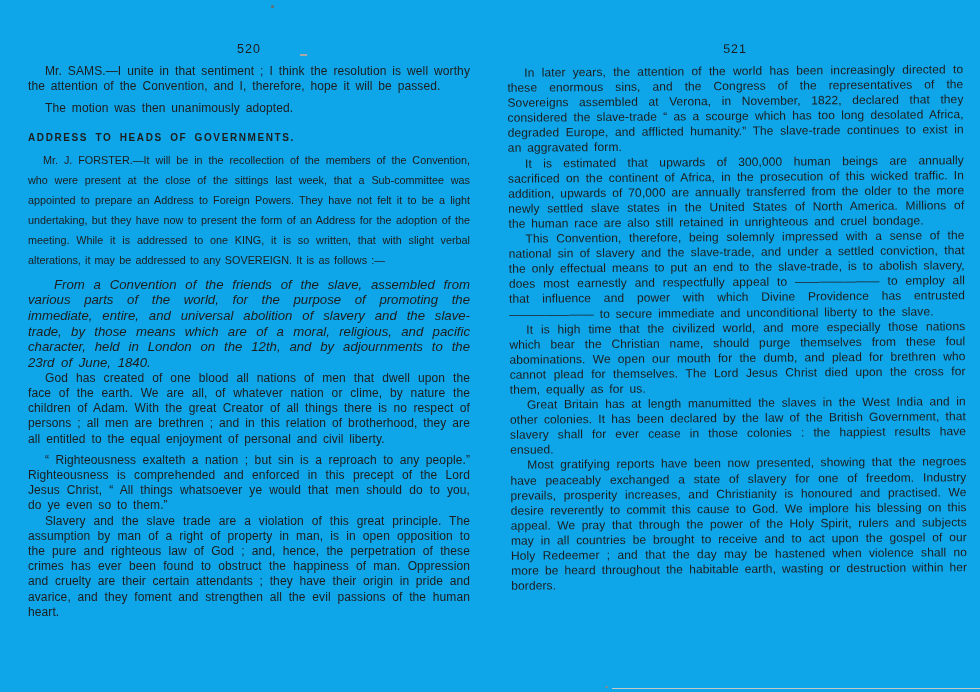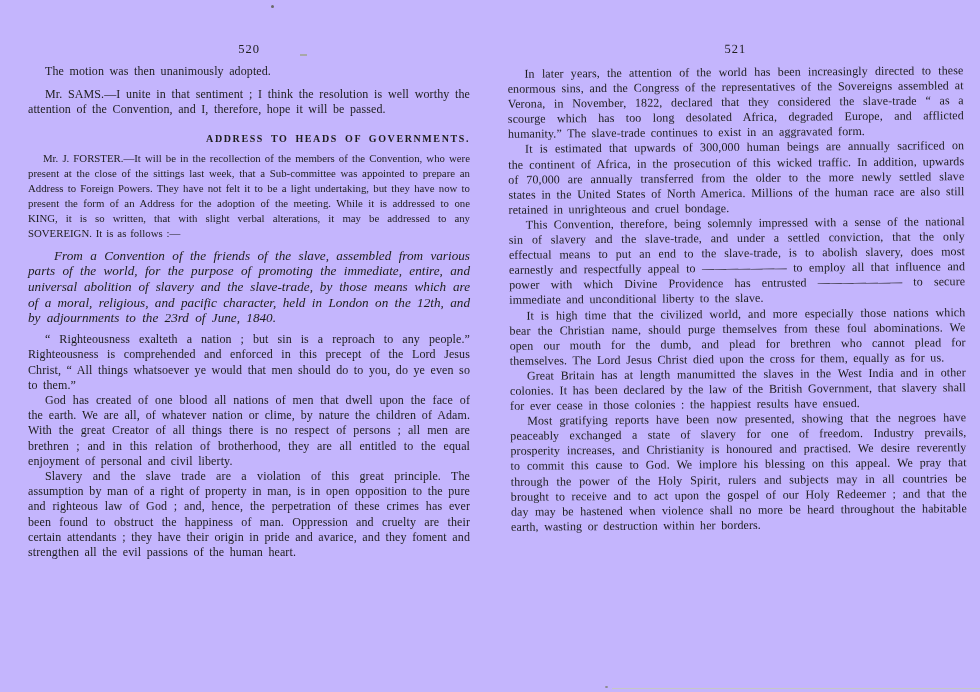--- a/index.html
+++ b/index.html
@@ -4,23 +4,23 @@
 <style>
   html, body {
     margin: 0;
     padding: 0;
     background: #ffffff;
   }
   .spread {
     position: relative;
     width: 980px;
     height: 692px;
-    background: #c4b5fd;
+    background: #0ea5e9;
     overflow: hidden;
-    font-family: Liberation Serif, serif;
+    font-family: Liberation Sans, sans-serif;
     color: #1d1d1d;
   }
   .page {
     position: absolute;
     top: 0;
   }
   .page-left  { left: 28px;  width: 442px; }
   .page-right { left: 509px; width: 456px; transform: rotate(-0.45deg); transform-origin: 50% 50%; }
 
   .page-number {
@@ -41,31 +41,31 @@
     word-spacing: 2.4px;
     letter-spacing: 0.1px;
   }
   .page-right .body { line-height: 15.1px; }
 
   .para-sams   { margin-top: 8px; }
   .para-motion { margin-top: 7px; }
 
   .section-heading {
     margin: 15px 0 0 0;
-    text-align: right;
+    text-align: left;
     font-size: 10px;
     font-weight: bold;
     letter-spacing: 1.6px;
     word-spacing: 3px;
   }
 
   .para-forster {
     margin-top: 7px;
     font-size: 10.8px;
-    line-height: 15px;
+    line-height: 20px;
     text-align: justify;
     text-indent: 15px;
     word-spacing: 1.2px;
   }
 
   .preamble {
     margin-top: 7px;
     font-style: italic;
     font-size: 13.2px;
     line-height: 15.7px;
@@ -112,35 +112,35 @@
 <div class="spread">
 
   <div class="speck speck-top"></div>
   <div class="speck speck-dash"></div>
   <div class="speck speck-bottom"></div>
   <div class="scan-edge-line"></div>
 
   <div class="page page-left">
     <div class="page-number">520</div>
 
+    <p class="body para-sams">Mr. SAMS.—I unite in that sentiment ; I think the resolution is well worthy the attention of the Convention, and I, therefore, hope it will be passed.</p>
+
     <p class="body para-motion">The motion was then unanimously adopted.</p>
-
-    <p class="body para-sams">Mr. SAMS.—I unite in that sentiment ; I think the resolution is well worthy the attention of the Convention, and I, therefore, hope it will be passed.</p>
 
     <div class="section-heading">ADDRESS TO HEADS OF GOVERNMENTS.</div>
 
     <p class="para-forster">Mr. J. FORSTER.—It will be in the recollection of the members of the Convention, who were present at the close of the sittings last week, that a Sub-committee was appointed to prepare an Address to Foreign Powers. They have not felt it to be a light undertaking, but they have now to present the form of an Address for the adoption of the meeting. While it is addressed to one KING, it is so written, that with slight verbal alterations, it may be addressed to any SOVEREIGN. It is as follows :—</p>
 
     <p class="preamble">From a Convention of the friends of the slave, assembled from various parts of the world, for the purpose of promoting the immediate, entire, and universal abolition of slavery and the slave-trade, by those means which are of a moral, religious, and pacific character, held in London on the 12th, and by adjournments to the 23rd of June, 1840.</p>
 
 
 
+    <p class="body">God has created of one blood all nations of men that dwell upon the face of the earth.  We are all, of whatever nation or clime, by nature the children of Adam.  With the great Creator of all things there is no respect of persons ; all men are brethren ; and in this relation of brotherhood, they are all entitled to the equal enjoyment of personal and civil liberty.</p>
+
     <p class="body para-righteous">“ Righteousness exalteth a nation ; but sin is a reproach to any people.”  Righteousness is comprehended and enforced in this precept of the Lord Jesus Christ, “ All things whatsoever ye would that men should do to you, do ye even so to them.”</p>
-
-    <p class="body">God has created of one blood all nations of men that dwell upon the face of the earth.  We are all, of whatever nation or clime, by nature the children of Adam.  With the great Creator of all things there is no respect of persons ; all men are brethren ; and in this relation of brotherhood, they are all entitled to the equal enjoyment of personal and civil liberty.</p>
 
     <p class="body">Slavery and the slave trade are a violation of this great principle. The assumption by man of a right of property in man, is in open opposition to the pure and righteous law of God ; and, hence, the perpetration of these crimes has ever been found to obstruct the happiness of man.  Oppression and cruelty are their certain attendants ; they have their origin in pride and avarice, and they foment and strengthen all the evil passions of the human heart.</p>
   </div>
 
   <div class="page page-right">
     <div class="page-number">521</div>
 
     <p class="body rp-first">In later years, the attention of the world has been increasingly directed to these enormous sins, and the Congress of the representatives of the Sovereigns assembled at Verona, in November, 1822, declared that they considered the slave-trade “ as a scourge which has too long desolated Africa, degraded Europe, and afflicted humanity.”  The slave-trade continues to exist in an aggravated form.</p>
 
     <p class="body">It is estimated that upwards of 300,000 human beings are annually sacrificed on the continent of Africa, in the prosecution of this wicked traffic.  In addition, upwards of 70,000 are annually transferred from the older to the more newly settled slave states in the United States of North America.  Millions of the human race are also still retained in unrighteous and cruel bondage.</p>

